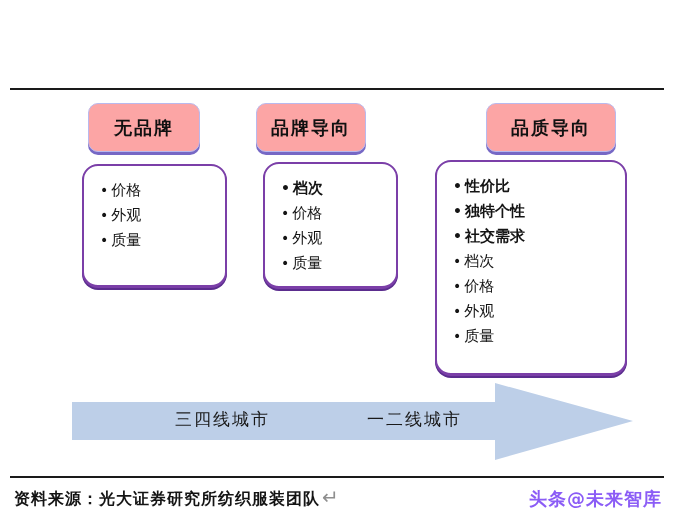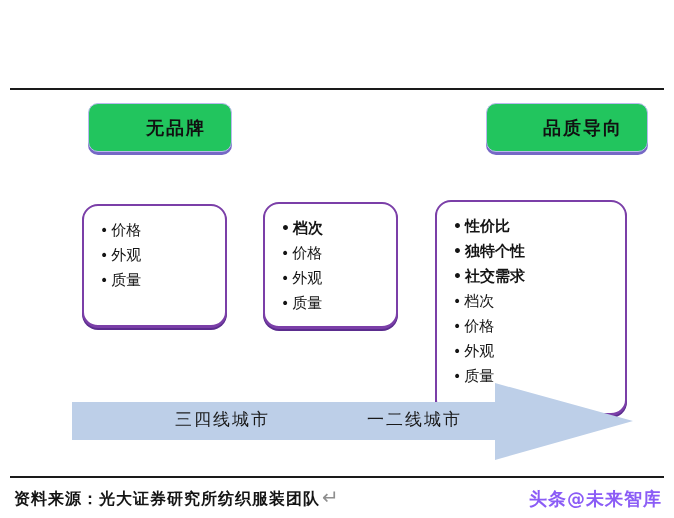--- a/index.html
+++ b/index.html
@@ -17,34 +17,33 @@
     text-decoration-thickness:2px;text-underline-offset:6px;
   }
   .return-mark{color:#8f8f8f;font-weight:400;font-size:20px;margin-left:2px;}
   
   .rule{position:absolute;left:10px;width:654px;height:2px;background:#1a1a1a;}
   .rule-top{top:88px;}
   .rule-bottom{top:476px;}
   
   .hdr-box{
     position:absolute;height:47px;border-radius:10px;
-    background:#22c55e;border:1px solid #b9b9ee;
+    background:#fca5a5;border:1px solid #b9b9ee;
     box-shadow:0 3px 0 #7668C5;
     display:flex;align-items:center;justify-content:center;
-    font-size:18px;font-weight:700;letter-spacing:2px;color:#111;padding-left:32px;
+    font-size:18px;font-weight:700;letter-spacing:2px;color:#111;
   }
   .hdr-1{left:88px;top:103px;width:110px;}
   .hdr-2{left:256px;top:103px;width:108px;}
   .hdr-3{left:466px;top:103px;width:128px;margin-left:20px;}
   
   .content-box{
     position:absolute;background:#ffffff;border:2px solid #7B3FA8;border-radius:16px;
     border-bottom-width:3px;box-shadow:0 2px 0 #5B2D8E;
     box-sizing:border-box;
-    margin-top:40px;
   }
   .box-1{left:82px;top:164px;width:145px;height:124px;}
   .box-2{left:263px;top:162px;width:135px;height:127px;}
   .box-3{left:435px;top:160px;width:192px;height:216px;}
   .bullet-list{margin:0;padding:12px 6px 0 16px;list-style:none;}
   .bullet-list li{
     font-size:15px;line-height:25px;color:#141414;white-space:nowrap;
   }
   .bullet-list li::before{content:"•";margin-right:3px;font-size:14px;}
   .bullet-list li.bold{font-weight:700;}
@@ -69,20 +68,23 @@
 </head>
 <body>
 
 <div class="canvas">
 
 
   <div class="rule rule-top"></div>
 
   <div class="hdr-box hdr-1">
     <span>无品牌</span>
+  </div>
+  <div class="hdr-box hdr-2">
+    <span>品牌导向</span>
   </div>
   <div class="hdr-box hdr-3">
     <span>品质导向</span>
   </div>
 
   <div class="content-box box-1">
     <ul class="bullet-list">
 
     <li><span>价格</span></li>
         <li><span>外观</span></li>

